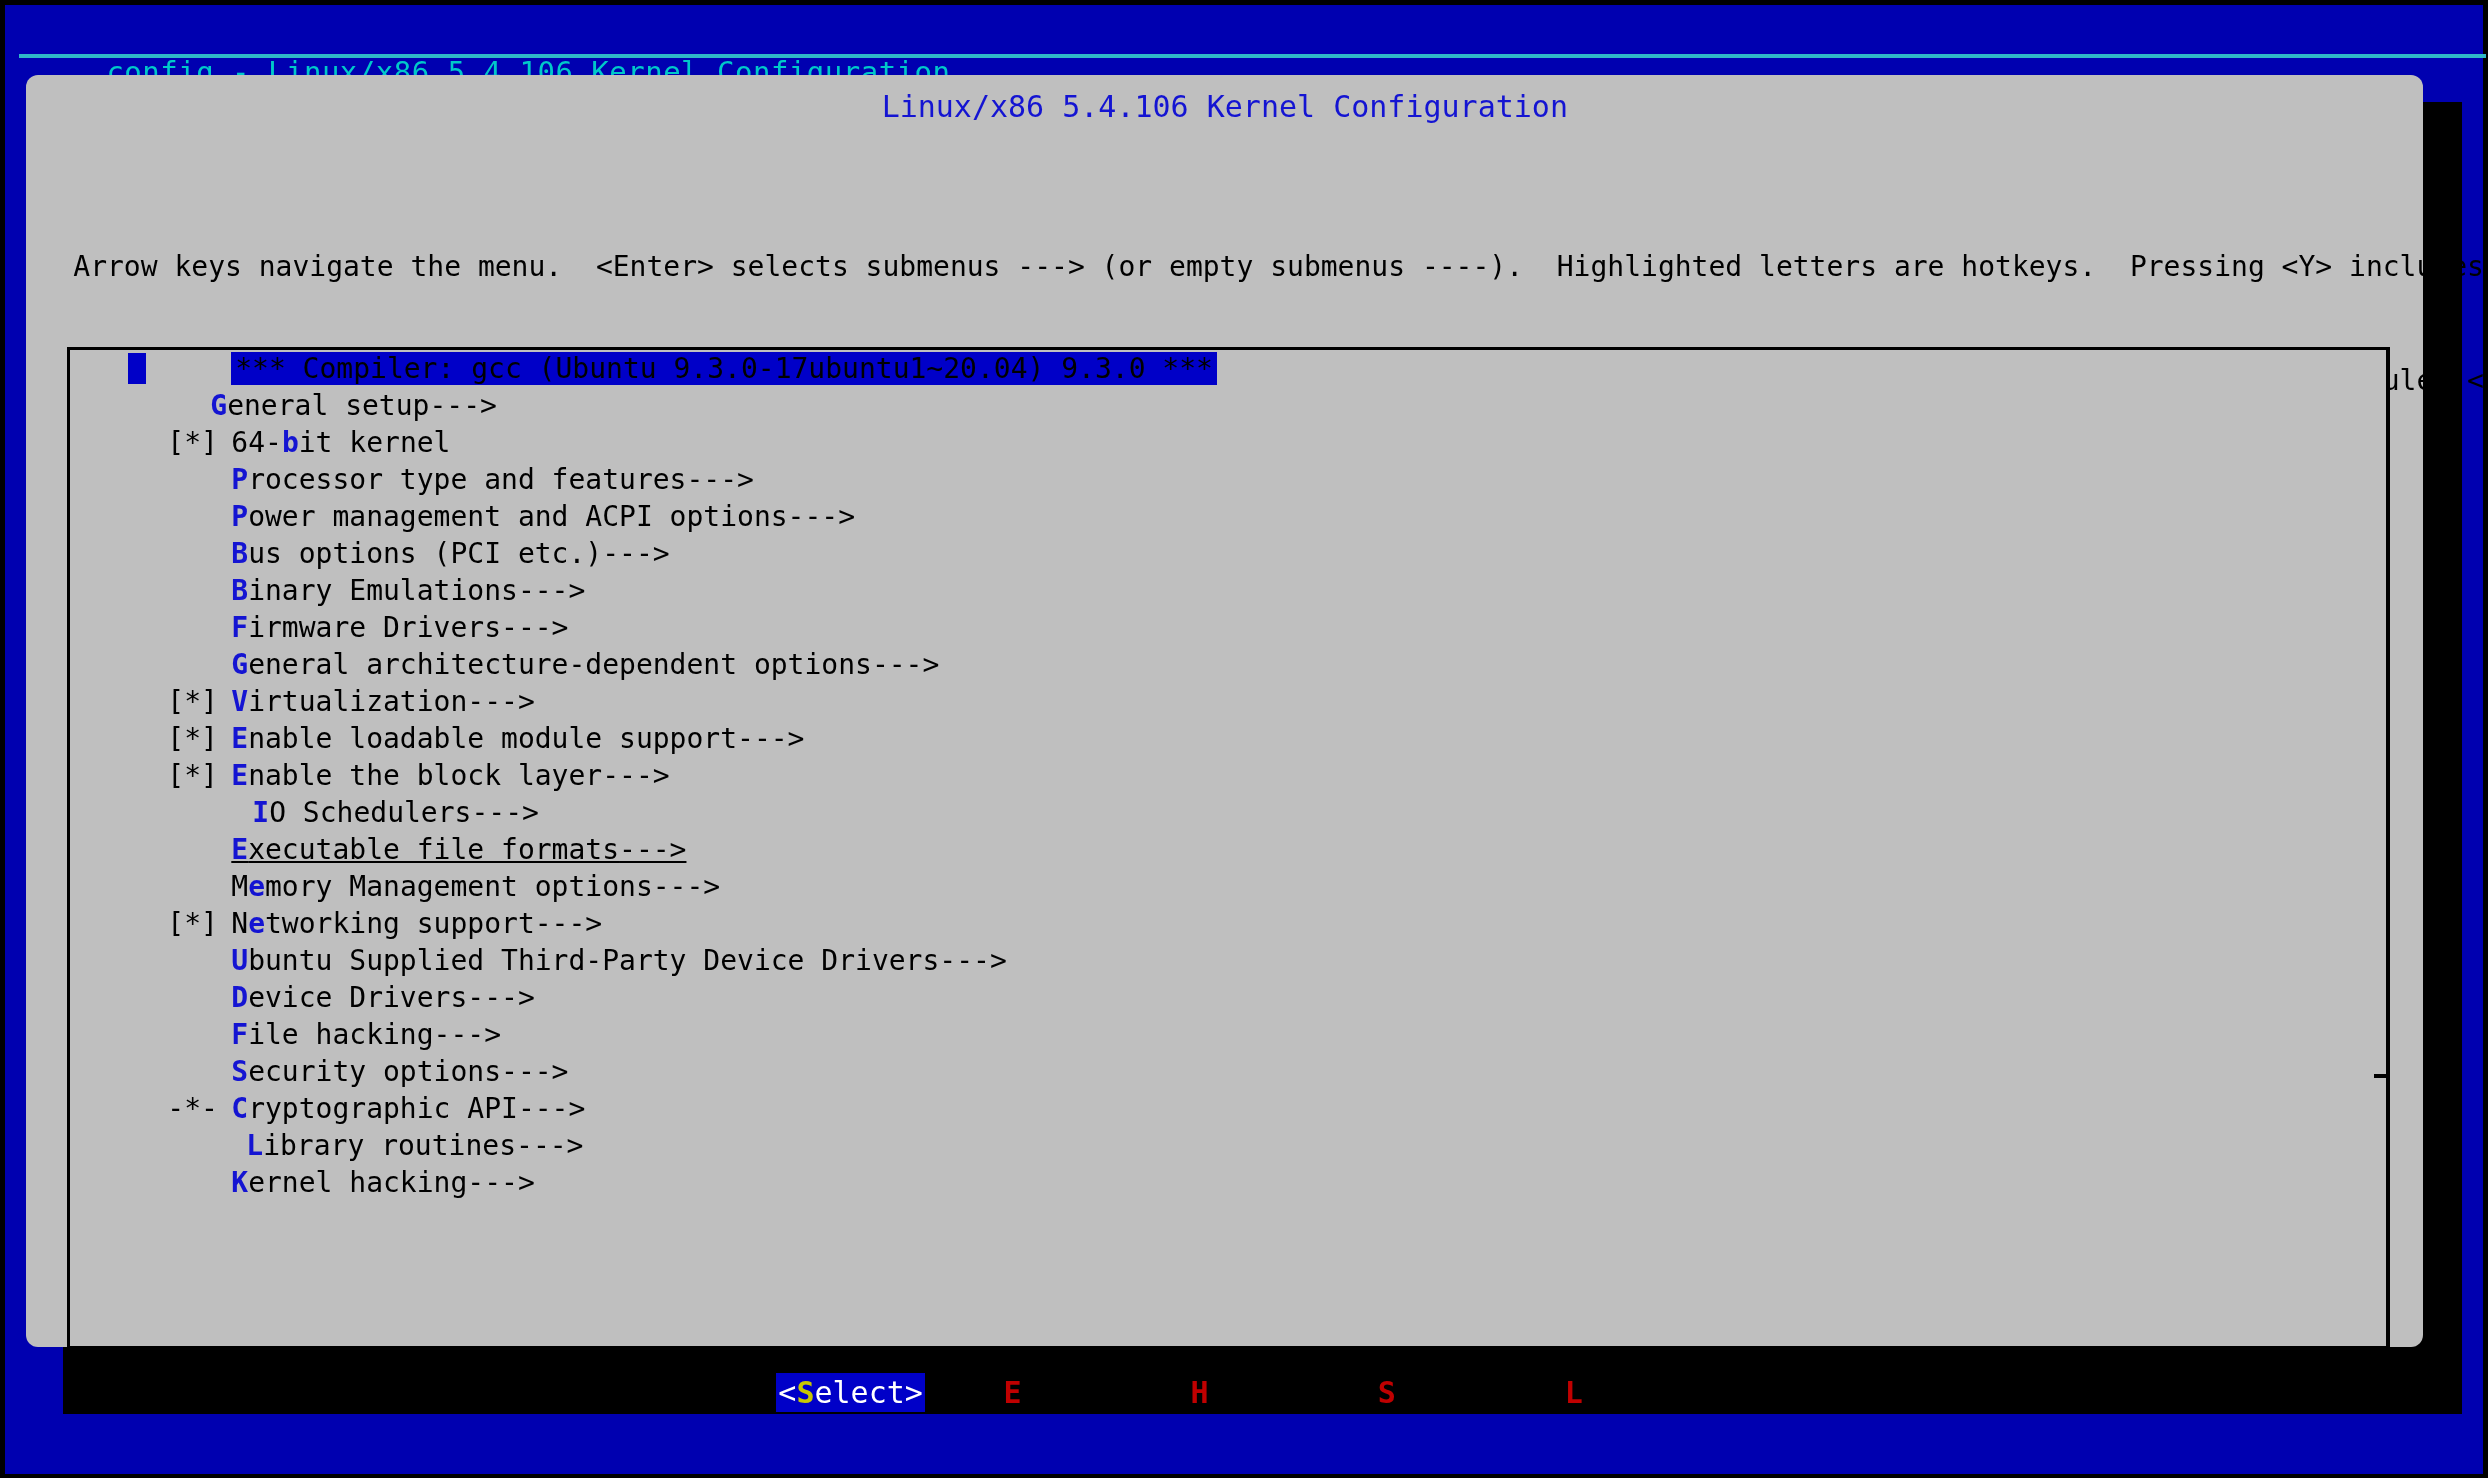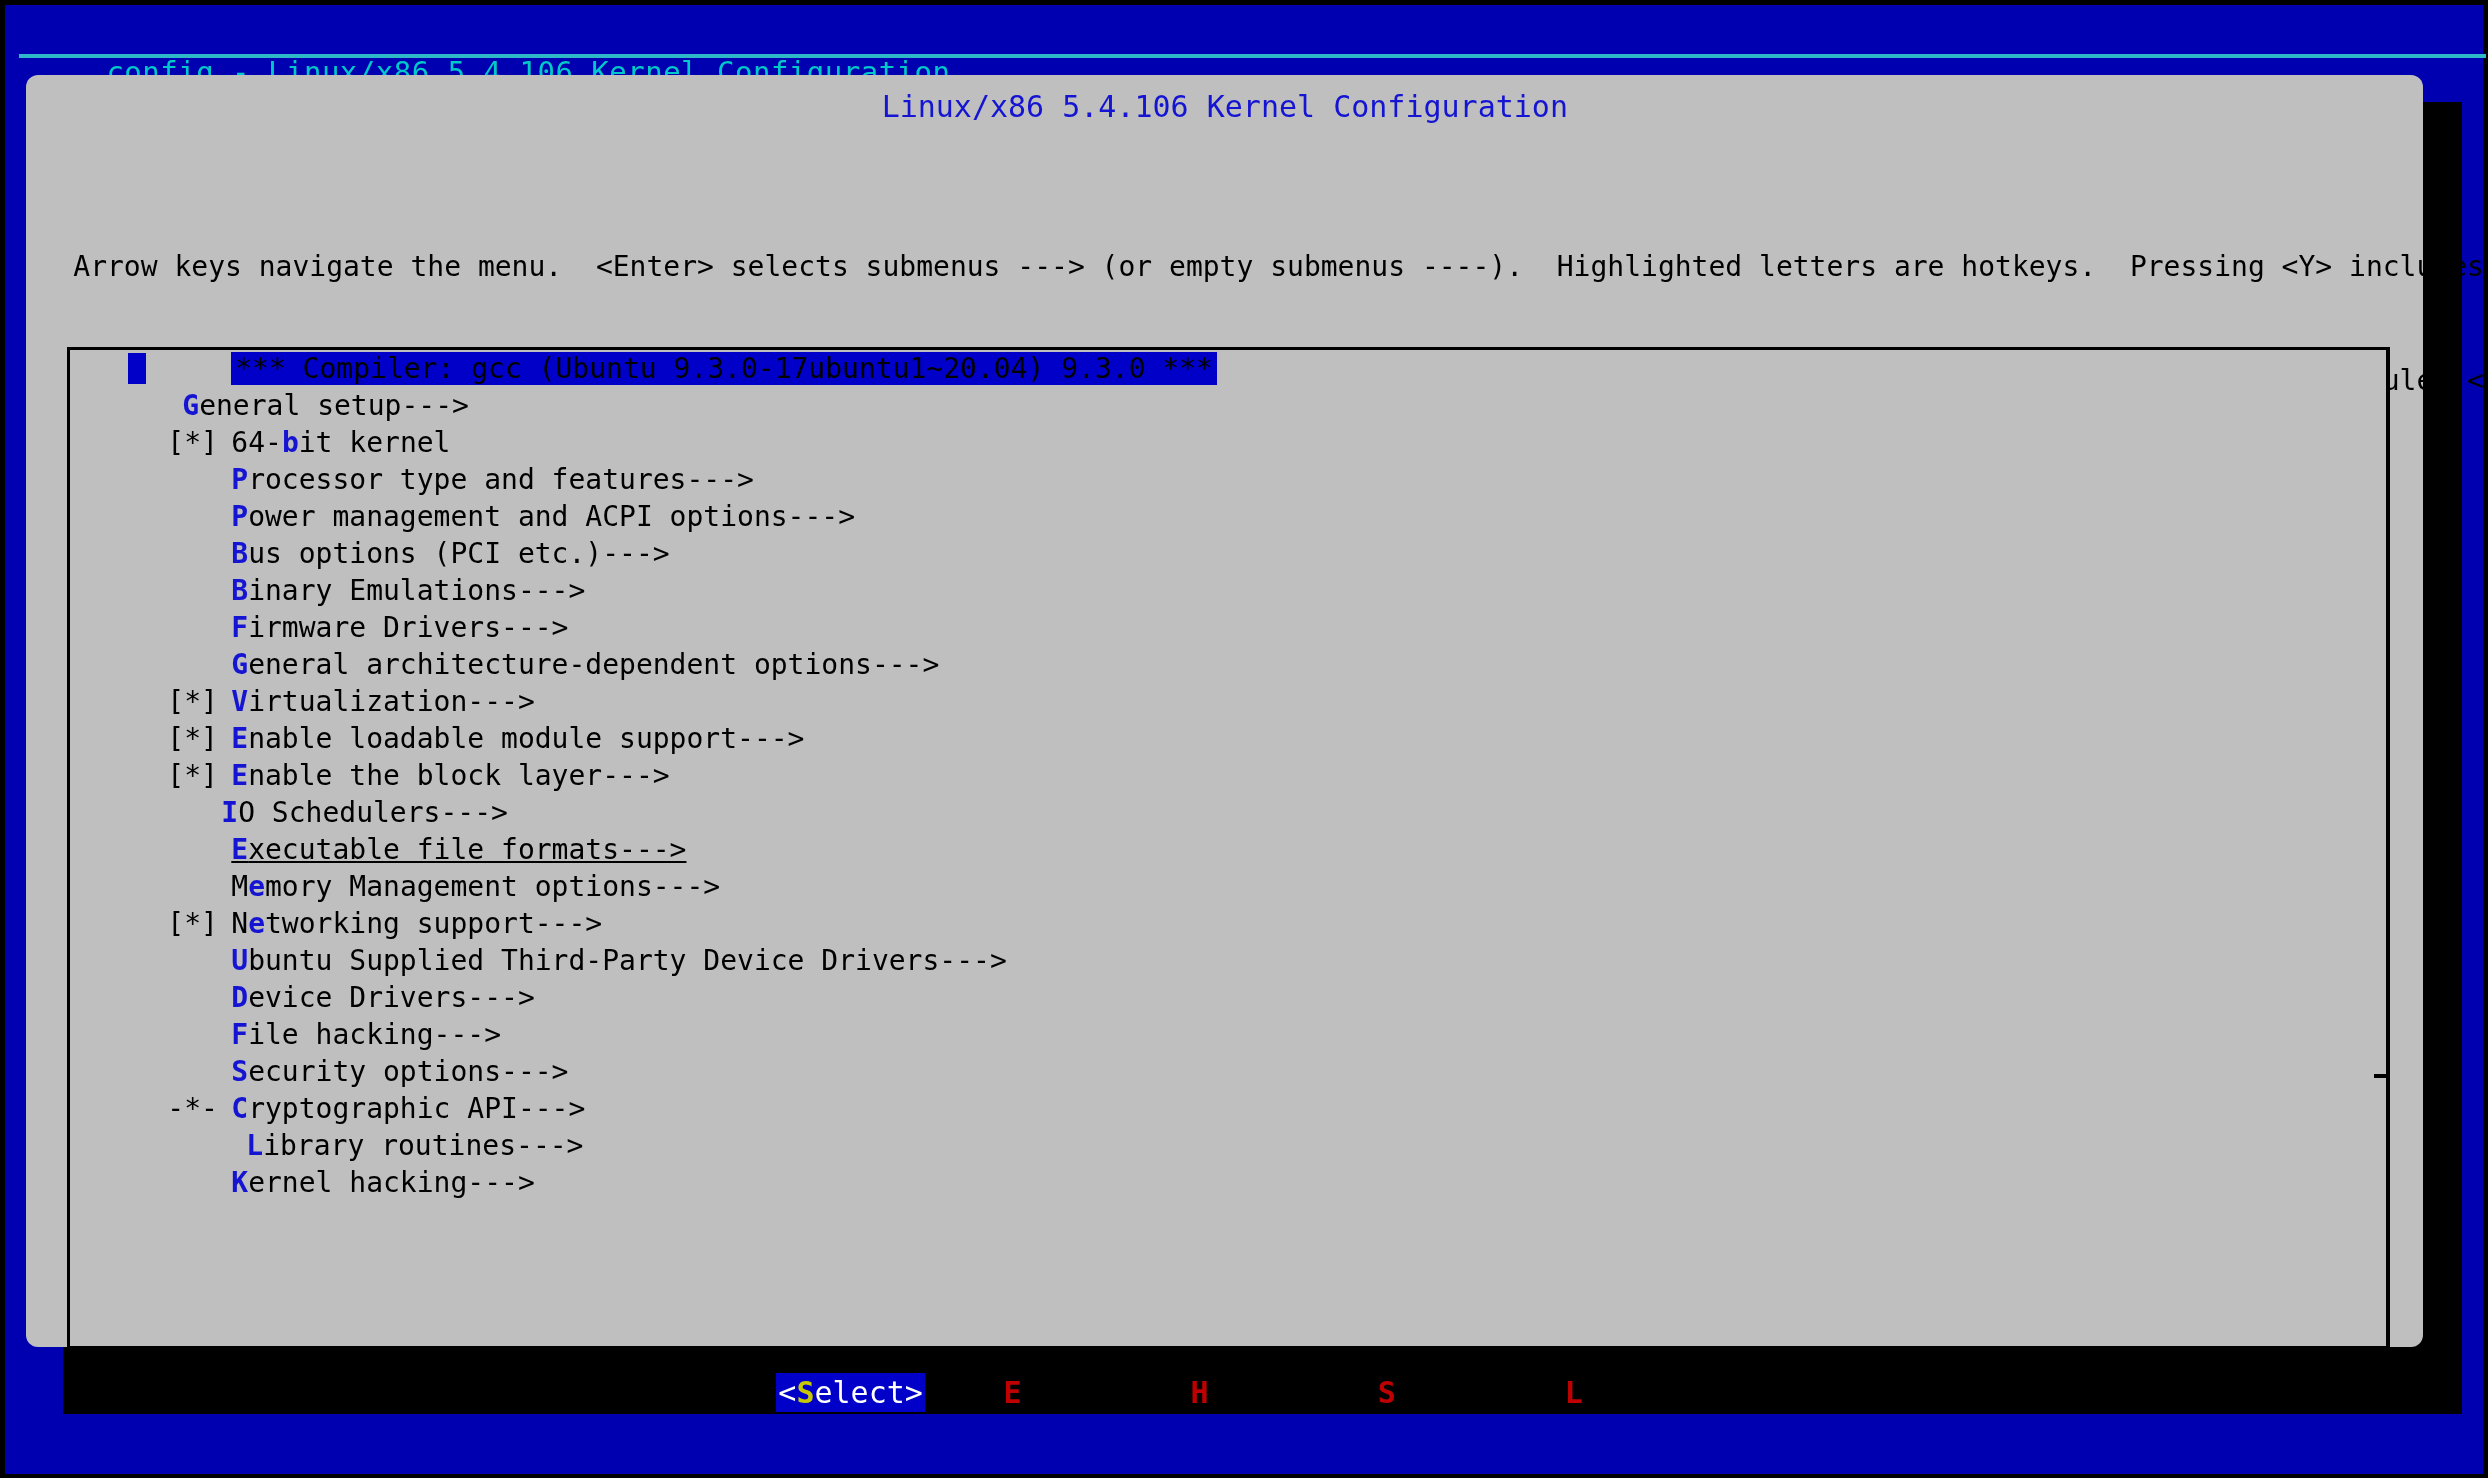--- a/index.html
+++ b/index.html
@@ -221,32 +221,32 @@
 
     <div id="help-block">
       <span class="help-line">Arrow keys navigate the menu.  &lt;Enter&gt; selects submenus ---&gt; (or empty submenus ----).  Highlighted letters are hotkeys.  Pressing &lt;Y&gt; includes, &lt;N&gt;</span>
       <span class="help-line">excludes, &lt;M&gt; modularizes features.  Press &lt;Esc&gt;&lt;Esc&gt; to exit, &lt;?&gt; for Help, &lt;/&gt; for Search.  Legend: [*] built-in  [ ] excluded  &lt;M&gt; module  &lt; &gt;</span>
       <span class="help-line">module capable</span>
     </div>
 
     <div id="listbox">
       <div id="menu">
           <div class="menu-row selected" style="padding-left: 97px;"><span class="cursor-block" style="left: 58px;"></span><span class="menu-indent"></span><span class="menu-hl"><span class="menu-label">*** Compiler: gcc (Ubuntu 9.3.0-17ubuntu1~20.04) 9.3.0 ***</span></span></div>
-          <div class="menu-row" style="padding-left: 48px;"><span class="menu-indent"></span><span class=""><span class="hot">G</span><span class="menu-label">eneral setup</span><span class="menu-arrow">---&gt;</span></span></div>
+          <div class="menu-row" style="padding-left: 76px;"><span class="menu-indent"></span><span class=""><span class="hot">G</span><span class="menu-label">eneral setup</span><span class="menu-arrow">---&gt;</span></span></div>
           <div class="menu-row" style="padding-left: 97px;"><span class="menu-flag">[*]</span><span class=""><span class="menu-label">64-</span><span class="hot">b</span><span class="menu-label">it kernel</span></span></div>
           <div class="menu-row" style="padding-left: 97px;"><span class="menu-indent"></span><span class=""><span class="hot">P</span><span class="menu-label">rocessor type and features</span><span class="menu-arrow">---&gt;</span></span></div>
           <div class="menu-row" style="padding-left: 97px;"><span class="menu-indent"></span><span class=""><span class="hot">P</span><span class="menu-label">ower management and ACPI options</span><span class="menu-arrow">---&gt;</span></span></div>
           <div class="menu-row" style="padding-left: 97px;"><span class="menu-indent"></span><span class=""><span class="hot">B</span><span class="menu-label">us options (PCI etc.)</span><span class="menu-arrow">---&gt;</span></span></div>
           <div class="menu-row" style="padding-left: 97px;"><span class="menu-indent"></span><span class=""><span class="hot">B</span><span class="menu-label">inary Emulations</span><span class="menu-arrow">---&gt;</span></span></div>
           <div class="menu-row" style="padding-left: 97px;"><span class="menu-indent"></span><span class=""><span class="hot">F</span><span class="menu-label">irmware Drivers</span><span class="menu-arrow">---&gt;</span></span></div>
           <div class="menu-row" style="padding-left: 97px;"><span class="menu-indent"></span><span class=""><span class="hot">G</span><span class="menu-label">eneral architecture-dependent options</span><span class="menu-arrow">---&gt;</span></span></div>
           <div class="menu-row" style="padding-left: 97px;"><span class="menu-flag">[*]</span><span class=""><span class="hot">V</span><span class="menu-label">irtualization</span><span class="menu-arrow">---&gt;</span></span></div>
           <div class="menu-row" style="padding-left: 97px;"><span class="menu-flag">[*]</span><span class=""><span class="hot">E</span><span class="menu-label">nable loadable module support</span><span class="menu-arrow">---&gt;</span></span></div>
           <div class="menu-row" style="padding-left: 97px;"><span class="menu-flag">[*]</span><span class=""><span class="hot">E</span><span class="menu-label">nable the block layer</span><span class="menu-arrow">---&gt;</span></span></div>
-          <div class="menu-row" style="padding-left: 87px;"><span class="menu-indent"></span><span class=""><span class="hot">I</span><span class="menu-label">O Schedulers</span><span class="menu-arrow">---&gt;</span></span></div>
+          <div class="menu-row" style="padding-left: 118px;"><span class="menu-indent"></span><span class=""><span class="hot">I</span><span class="menu-label">O Schedulers</span><span class="menu-arrow">---&gt;</span></span></div>
           <div class="menu-row" style="padding-left: 97px; text-decoration: underline;"><span class="menu-indent"></span><span class=""><span class="hot">E</span><span class="menu-label">xecutable file formats</span><span class="menu-arrow">---&gt;</span></span></div>
           <div class="menu-row" style="padding-left: 97px;"><span class="menu-indent"></span><span class=""><span class="menu-label">M</span><span class="hot">e</span><span class="menu-label">mory Management options</span><span class="menu-arrow">---&gt;</span></span></div>
           <div class="menu-row" style="padding-left: 97px;"><span class="menu-flag">[*]</span><span class=""><span class="menu-label">N</span><span class="hot">e</span><span class="menu-label">tworking support</span><span class="menu-arrow">---&gt;</span></span></div>
           <div class="menu-row" style="padding-left: 97px;"><span class="menu-indent"></span><span class=""><span class="hot">U</span><span class="menu-label">buntu Supplied Third-Party Device Drivers</span><span class="menu-arrow">---&gt;</span></span></div>
           <div class="menu-row" style="padding-left: 97px;"><span class="menu-indent"></span><span class=""><span class="hot">D</span><span class="menu-label">evice Drivers</span><span class="menu-arrow">---&gt;</span></span></div>
           <div class="menu-row" style="padding-left: 97px;"><span class="menu-indent"></span><span class=""><span class="hot">F</span><span class="menu-label">ile hacking</span><span class="menu-arrow">---&gt;</span></span></div>
           <div class="menu-row" style="padding-left: 97px;"><span class="menu-indent"></span><span class=""><span class="hot">S</span><span class="menu-label">ecurity options</span><span class="menu-arrow">---&gt;</span></span></div>
           <div class="menu-row" style="padding-left: 97px;"><span class="menu-flag">-*-</span><span class=""><span class="hot">C</span><span class="menu-label">ryptographic API</span><span class="menu-arrow">---&gt;</span></span></div>
           <div class="menu-row" style="padding-left: 112px;"><span class="menu-indent"></span><span class=""><span class="hot">L</span><span class="menu-label">ibrary routines</span><span class="menu-arrow">---&gt;</span></span></div>
           <div class="menu-row" style="padding-left: 97px;"><span class="menu-indent"></span><span class=""><span class="hot">K</span><span class="menu-label">ernel hacking</span><span class="menu-arrow">---&gt;</span></span></div>

